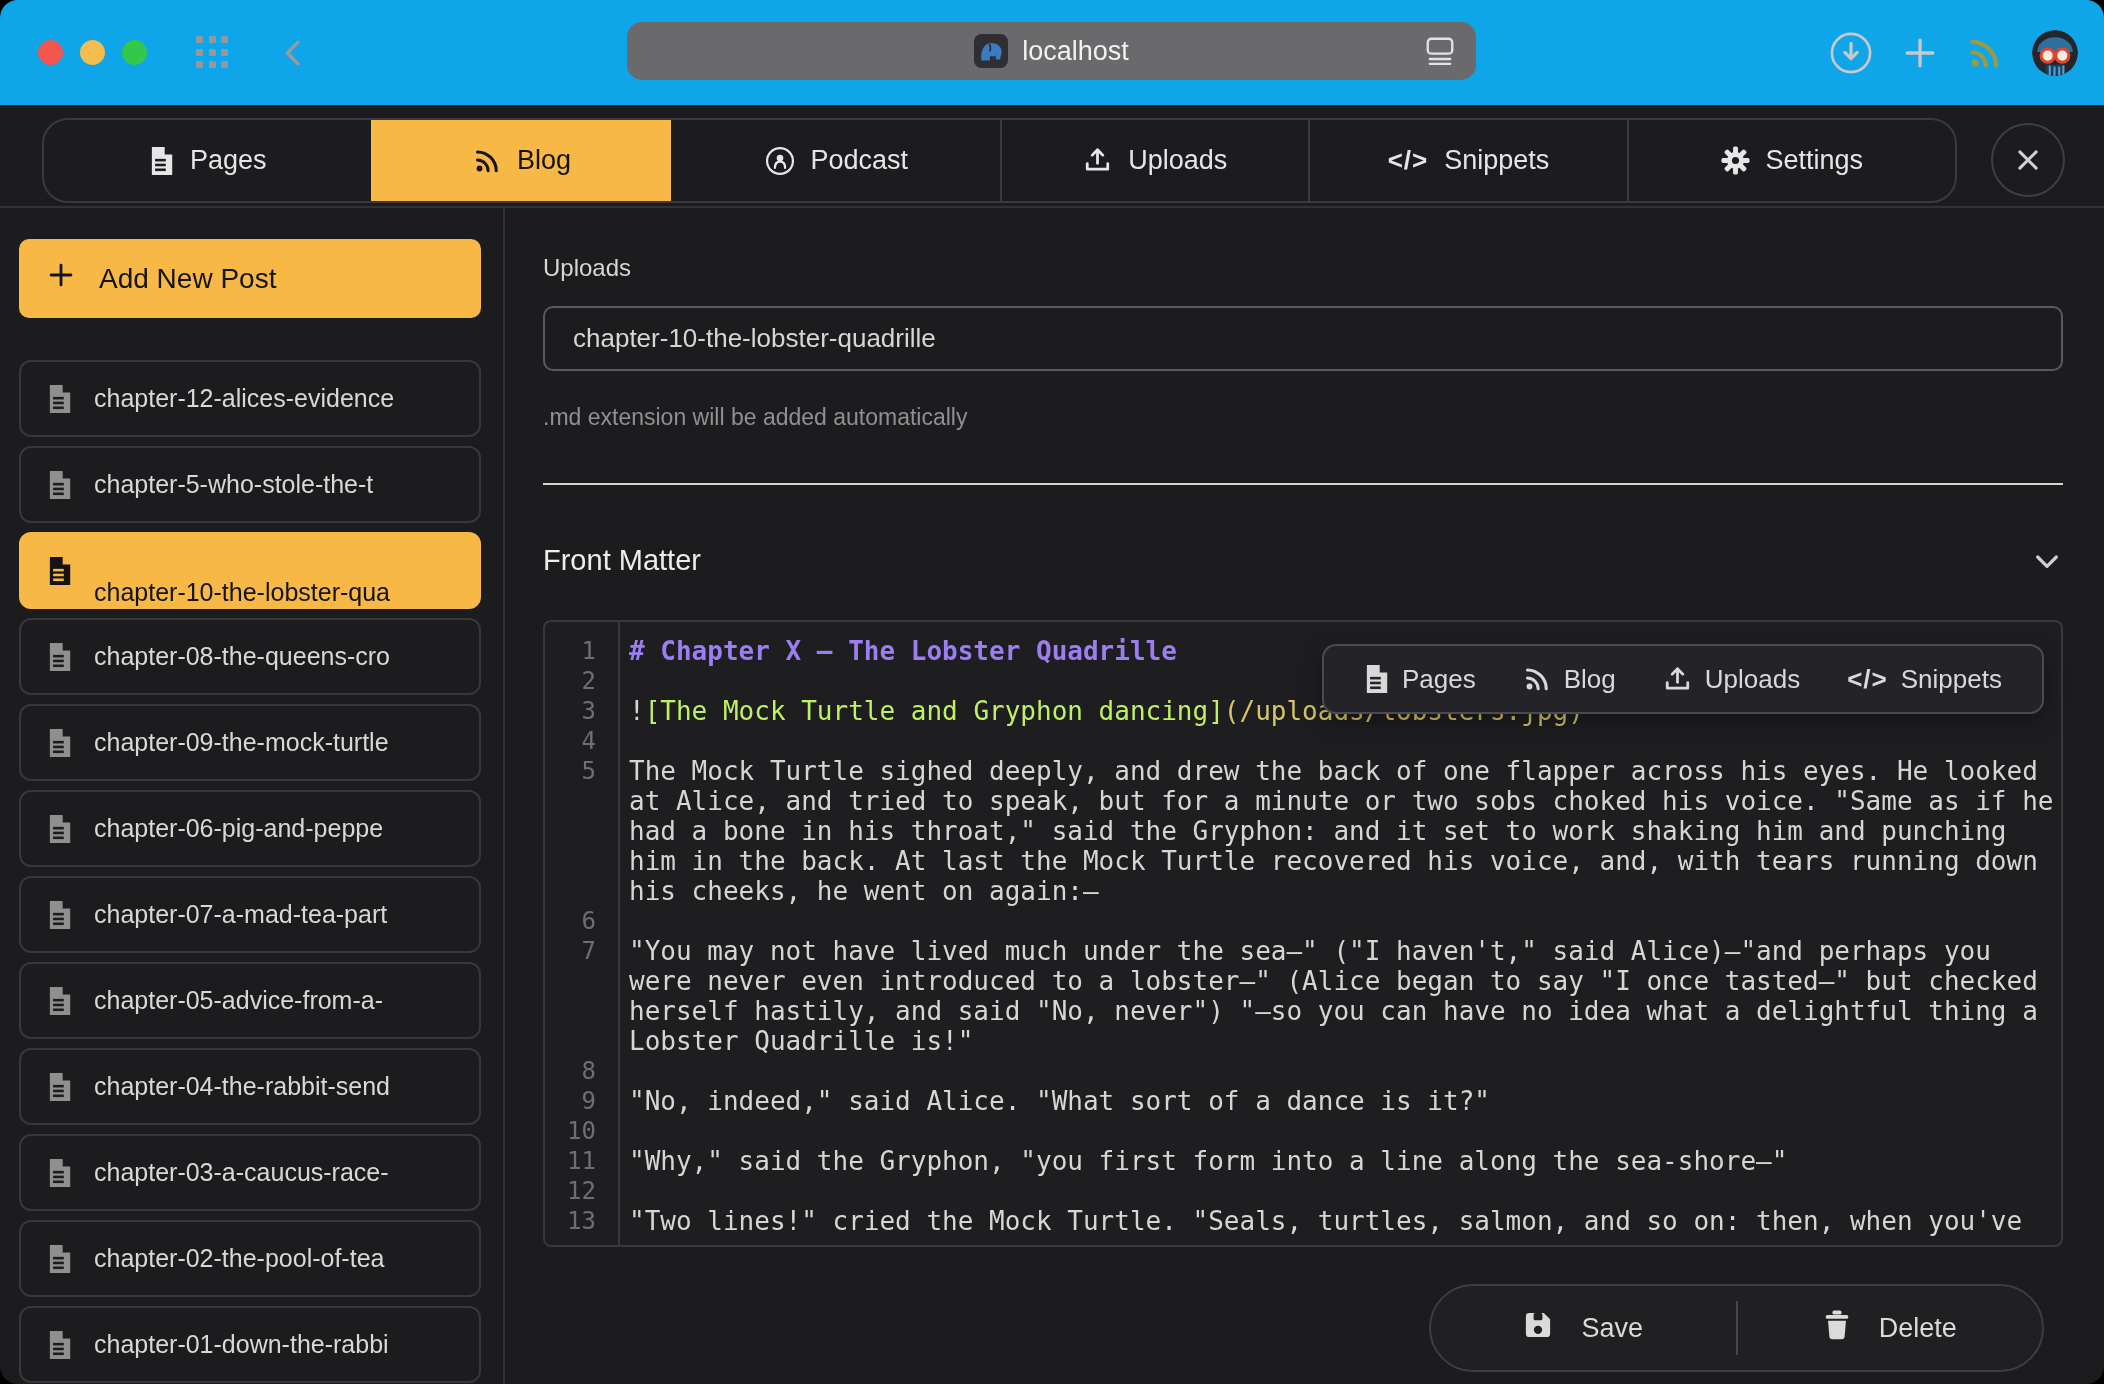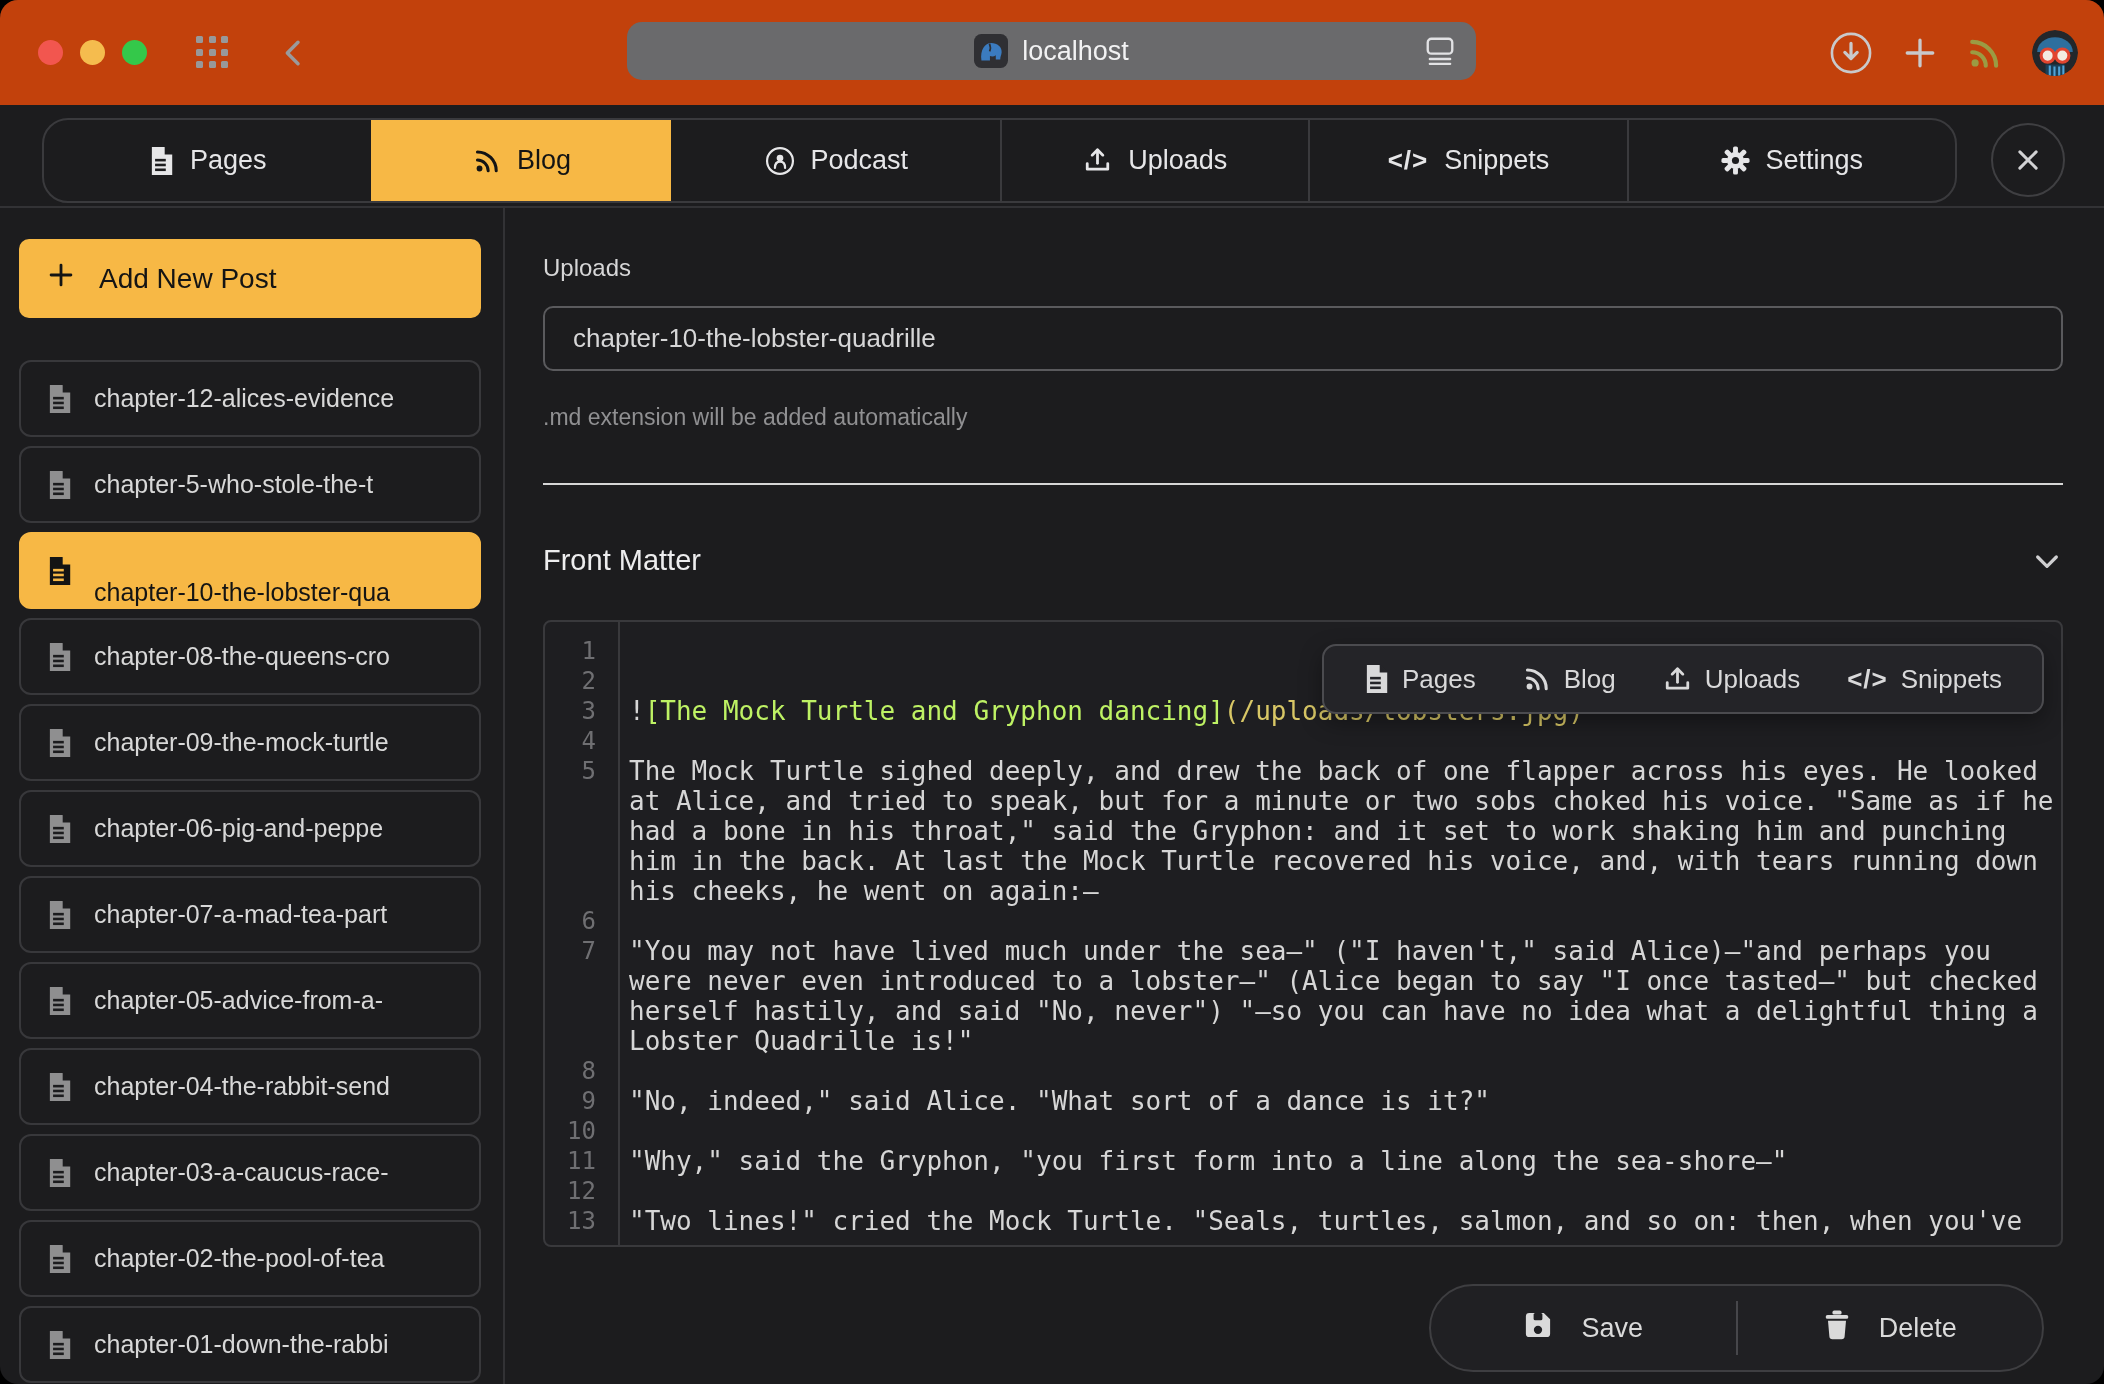--- a/index.html
+++ b/index.html
@@ -1,20 +1,20 @@
 <!DOCTYPE html>
 <html><head>
 <meta charset="utf-8">
 <style>
   html,body{margin:0;padding:0;background:#000;overflow:hidden;}
   body{width:2104px;height:1384px;font-family:"Liberation Sans",sans-serif;-webkit-font-smoothing:antialiased;}
   .window{position:absolute;inset:0;background:#1c1c1e;border-radius:18px;overflow:hidden;}
 
   
-  .topbar{position:absolute;left:0;top:0;right:0;height:105px;background:#c2410c;}
+  .topbar{position:absolute;left:0;top:0;right:0;height:105px;background:#0ea5e9;}
   .traffic{position:absolute;left:38px;top:40px;display:flex;gap:17px;}
   .tl{width:25px;height:25px;border-radius:50%;}
   .tl.red{background:#f2564f;} .tl.yellow{background:#f5bc4e;} .tl.green{background:#34c84a;}
   .grid-dots{position:absolute;left:196px;top:36px;display:grid;grid-template-columns:repeat(3,7px);grid-auto-rows:7px;gap:5.5px;}
   .grid-dots i{background:#98989a;border-radius:1.5px;}
   .back-btn{position:absolute;left:278px;top:37px;color:#9a9a9c;}
   .urlbar{position:absolute;left:627px;top:22px;width:849px;height:58px;background:#6a6a6c;border-radius:15px;display:flex;align-items:center;justify-content:center;gap:14px;}
   .favicon{width:34px;height:34px;flex:none;}
   .url-text{font-size:27px;color:#f2f2f3;}
   .reader-ic{position:absolute;right:20px;top:14px;color:#e2e2e4;}
@@ -408,20 +408,21 @@
             <path d="M5 9 L12 16 L19 9"></path>
           </svg>
       </span>
     </div>
 
     <div class="code-editor">
       <div class="gutter-line"></div>
       <div class="code-rows" id="code-rows">
           <div class="code-row">
             <span class="gutter">1</span>
+            <span class="code-line"><span class="seg-h"># Chapter X — The Lobster Quadrille</span></span>
           </div>
           <div class="code-row">
             <span class="gutter">2</span>
             <span class="code-line"></span>
           </div>
           <div class="code-row">
             <span class="gutter">3</span>
             <span class="code-line"><span class="seg-p">!</span><span class="seg-link">[The Mock Turtle and Gryphon dancing]</span><span class="seg-url">(/uploads/lobsters.jpg)</span></span>
           </div>
           <div class="code-row">

